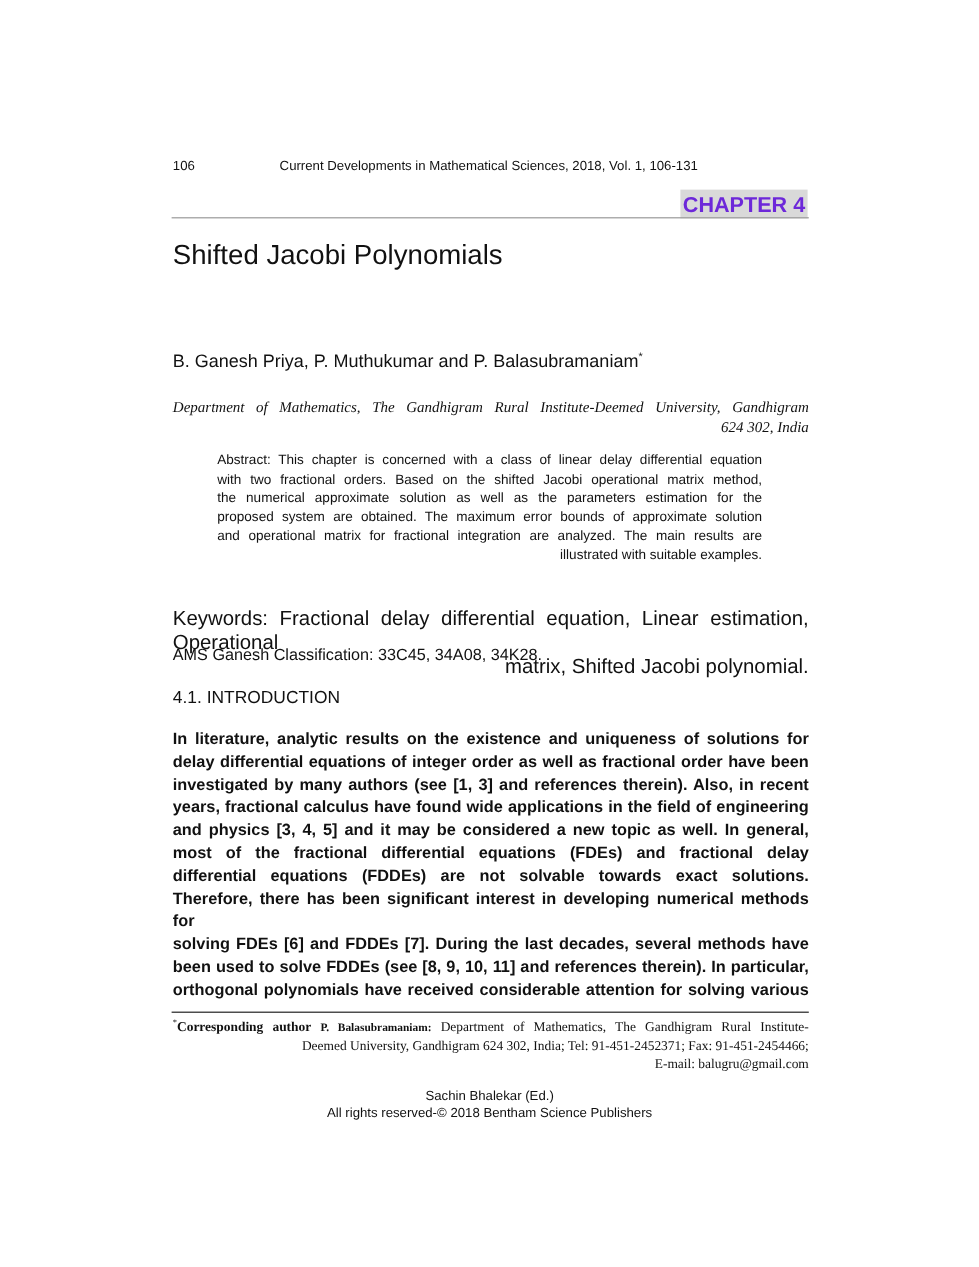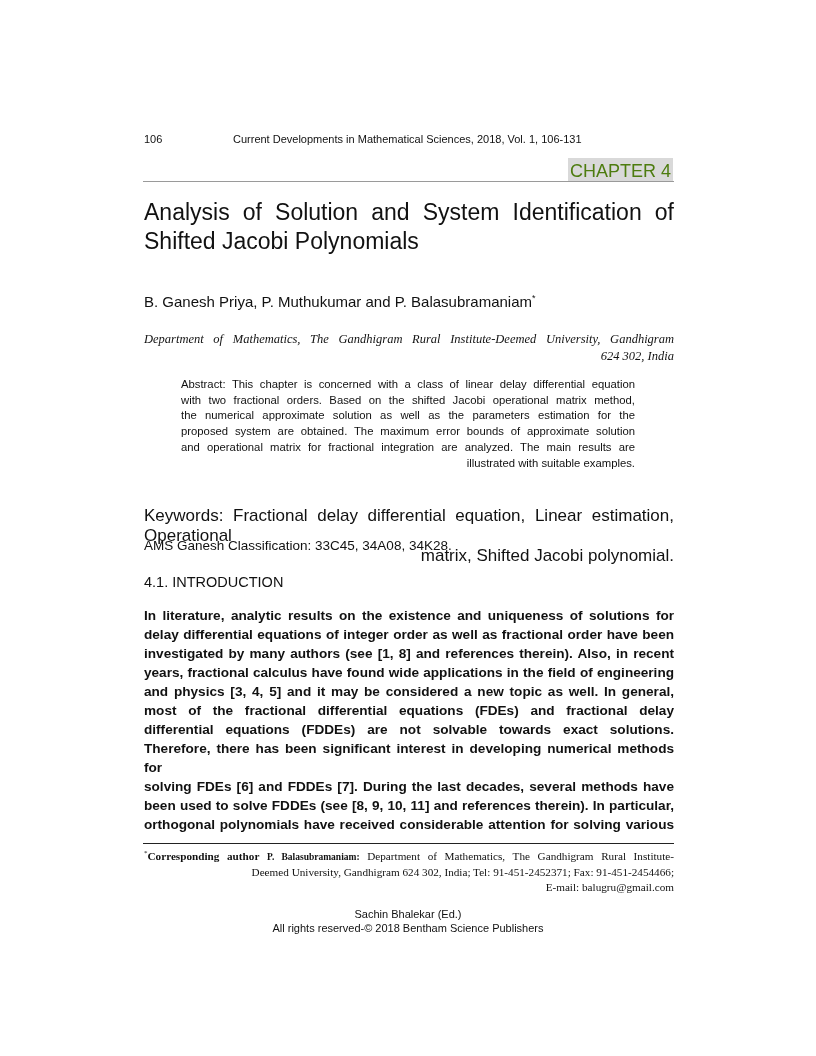--- a/index.html
+++ b/index.html
@@ -6,21 +6,21 @@
     body { width: 816px; height: 1056px; position: relative; overflow: hidden; color: #111; }
     .page { position: absolute; left: 0; top: 0; width: 816px; height: 1040px; }
     .abs { position: absolute; }
     .sans { font-family: "Liberation Sans", sans-serif; }
     .serif { font-family: "Liberation Serif", serif; }
 
     .running-head { top: 133px; left: 144px; width: 530px; font-size: 11px; }
     .page-no { position: absolute; left: 0; top: 0; }
     .journal { position: absolute; left: 89px; top: 0; white-space: nowrap; }
 
-    .chapter { top: 158px; right: 143px; background: #d9d9d9; font-size: 18px; padding: 2px 2px 0 2px; line-height: 22px; color: #4d7c0f; }
+    .chapter { top: 158px; right: 143px; background: #d9d9d9; font-size: 18px; padding: 2px 2px 0 2px; line-height: 22px; color: #6d28d9; font-weight: bold; }
     .head-rule { top: 181px; left: 143px; width: 531px; height: 0; border-top: 1.5px solid #9a9a9a; }
 
     .title { top: 198px; left: 144px; width: 530px; font-size: 23px; line-height: 29px; text-align: justify; text-align-last: left; color: #111; }
     .title span { display: block; text-align: justify; text-align-last: justify; }
     .title span.last { text-align-last: left; }
 
     .authors { top: 293px; left: 144px; font-size: 15px; }
     .authors sup { font-size: 9px; vertical-align: super; line-height: 0; }
 
     .affil { top: 331px; left: 144px; width: 530px; font-size: 12.5px; font-style: italic; line-height: 17px; }
@@ -49,21 +49,20 @@
 
   <div class="abs running-head sans">
     <span class="page-no">106</span>
     <span class="journal">Current Developments in Mathematical Sciences, 2018, Vol. 1, 106-131</span>
   </div>
 
   <div class="abs chapter sans">CHAPTER 4</div>
   <div class="abs head-rule"></div>
 
   <div class="abs title sans">
-    <span>Analysis of Solution and System Identification of</span>
     <span class="last">Shifted Jacobi Polynomials</span>
   </div>
 
   <div class="abs authors sans">
     <span>B. Ganesh Priya, P. Muthukumar and P. Balasubramaniam</span><sup>*</sup>
   </div>
 
   <div class="abs affil serif">
     <span class="justify-line">Department of Mathematics, The Gandhigram Rural Institute-Deemed University, Gandhigram</span>
     <span class="left-line">624 302, India</span>
@@ -83,21 +82,21 @@
     <span class="left-line">matrix, Shifted Jacobi polynomial.</span>
   </div>
 
   <div class="abs ams sans">AMS Ganesh Classification: 33C45, 34A08, 34K28.</div>
 
   <div class="abs section sans">4.1. INTRODUCTION</div>
 
   <div class="abs intro sans">
     <span class="justify-line">In literature, analytic results on the existence and uniqueness of solutions for</span>
     <span class="justify-line">delay differential equations of integer order as well as fractional order have been</span>
-    <span class="justify-line">investigated by many authors (see [1, 8] and references therein). Also, in recent</span>
+    <span class="justify-line">investigated by many authors (see [1, 3] and references therein). Also, in recent</span>
     <span class="justify-line">years, fractional calculus have found wide applications in the field of engineering</span>
     <span class="justify-line">and physics [3, 4, 5] and it may be considered a new topic as well. In general,</span>
     <span class="justify-line">most of the fractional differential equations (FDEs) and fractional delay</span>
     <span class="justify-line">differential equations (FDDEs) are not solvable towards exact solutions.</span>
     <span class="justify-line">Therefore, there has been significant interest in developing numerical methods for</span>
     <span class="justify-line">solving FDEs [6] and FDDEs [7]. During the last decades, several methods have</span>
     <span class="justify-line">been used to solve FDDEs (see [8, 9, 10, 11] and references therein). In particular,</span>
     <span class="justify-line">orthogonal polynomials have received considerable attention for solving various</span>
   </div>
 

